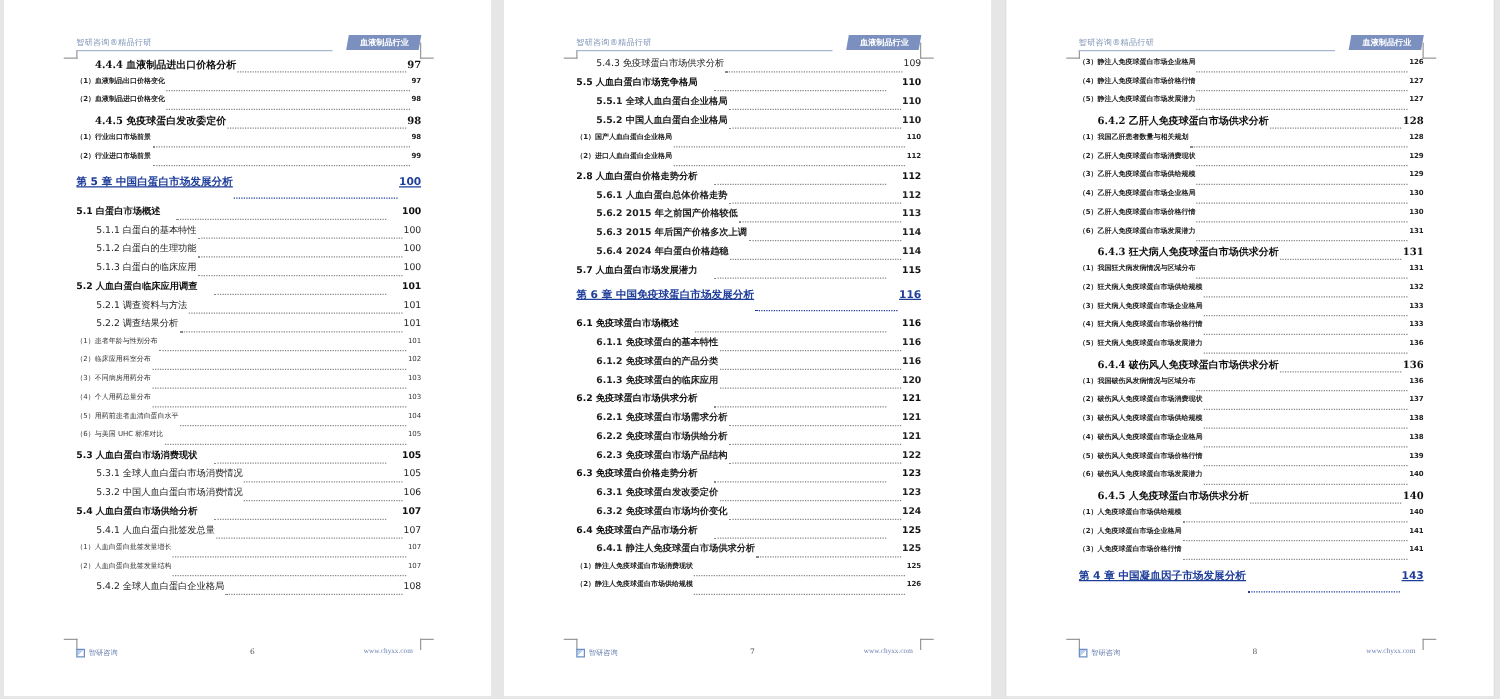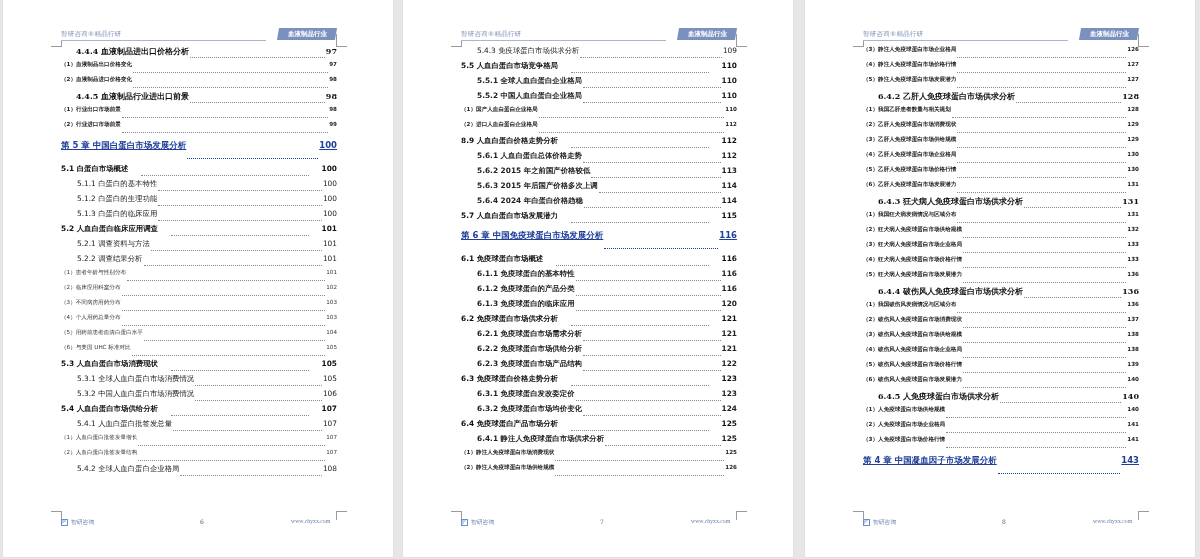--- a/index.html
+++ b/index.html
@@ -103,21 +103,21 @@
         <span class="t">（1）血液制品出口价格变化</span>
         <span class="dots"></span>
         <span class="n">97</span>
       </div>
       <div class="row lv-item">
         <span class="t">（2）血液制品进口价格变化</span>
         <span class="dots"></span>
         <span class="n">98</span>
       </div>
       <div class="row lv-sub4">
-        <span class="t">4.4.5 血液制品行业进出口前景</span>
+        <span class="t">4.4.5 免疫球蛋白发改委定价</span>
         <span class="dots"></span>
         <span class="n">98</span>
       </div>
       <div class="row lv-item">
         <span class="t">（1）行业出口市场前景</span>
         <span class="dots"></span>
         <span class="n">98</span>
       </div>
       <div class="row lv-item">
         <span class="t">（2）行业进口市场前景</span>
@@ -276,21 +276,21 @@
         <span class="t">（1）国产人血白蛋白企业格局</span>
         <span class="dots"></span>
         <span class="n">110</span>
       </div>
       <div class="row lv-item">
         <span class="t">（2）进口人血白蛋白企业格局</span>
         <span class="dots"></span>
         <span class="n">112</span>
       </div>
       <div class="row lv-sec">
-        <span class="t">8.9 人血白蛋白价格走势分析</span>
+        <span class="t">2.8 人血白蛋白价格走势分析</span>
         <span class="dots"></span>
         <span class="n">112</span>
       </div>
       <div class="row lv-sub bold">
         <span class="t">5.6.1 人血白蛋白总体价格走势</span>
         <span class="dots"></span>
         <span class="n">112</span>
       </div>
       <div class="row lv-sub bold">
         <span class="t">5.6.2 2015 年之前国产价格较低</span>

